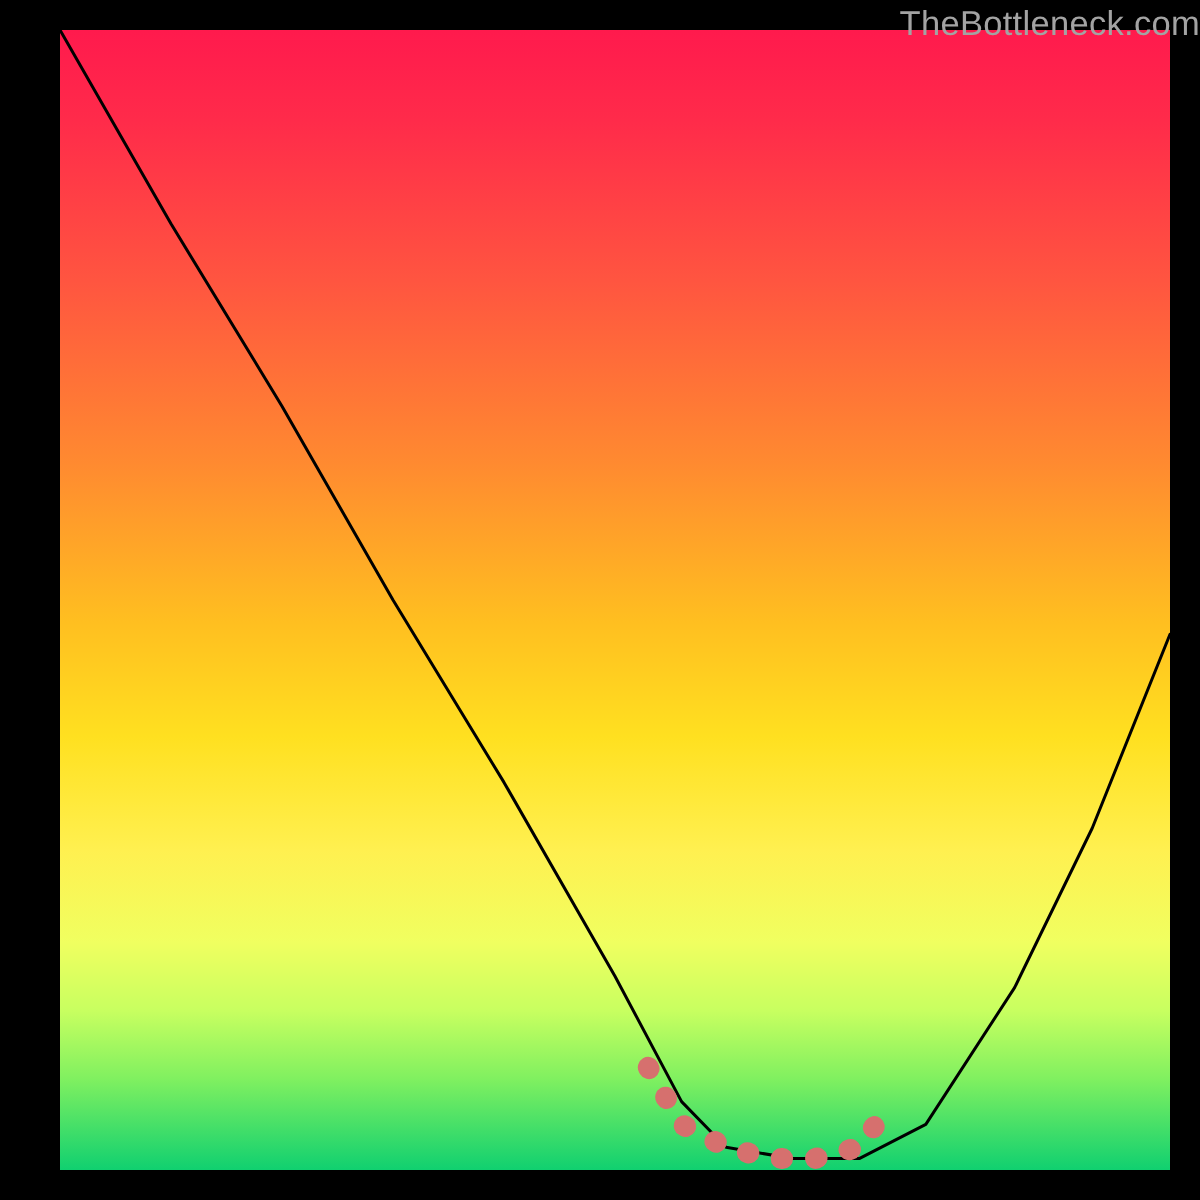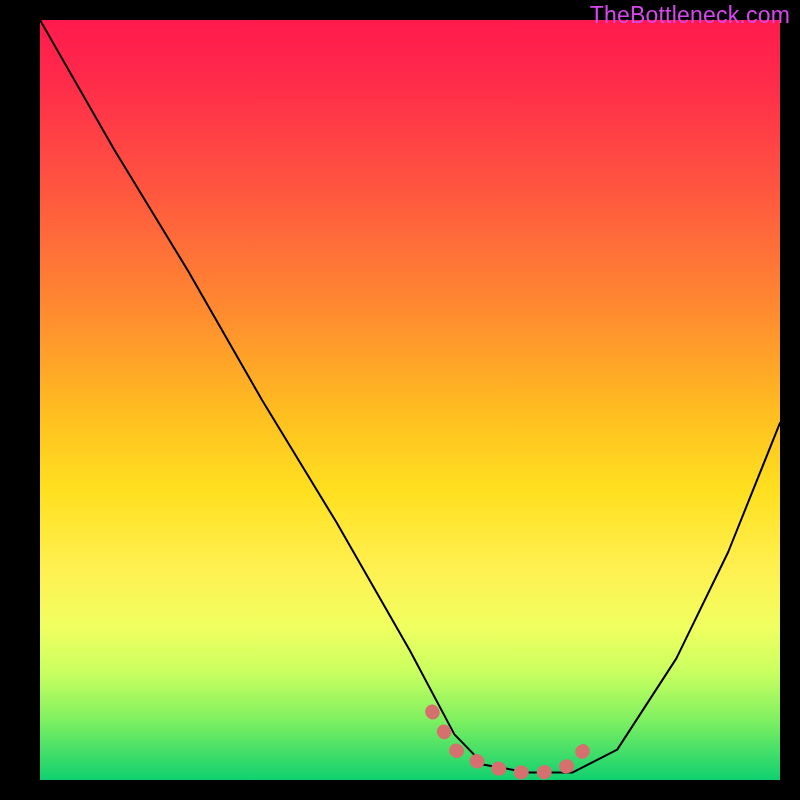--- a/index.html
+++ b/index.html
@@ -35,22 +35,22 @@
       #fff050 72%,
       #f0ff60 80%,
       #c8ff60 86%,
       #80f060 92%,
       #10d070 100%
     );
   }
   .watermark {
     position: absolute;
     top: 2px;
-    right: 10px;
-    color: #d946ef;
+    right: 0;
+    color: #a3a3a3;
     font-size: 23px;
     font-weight: 500;
     letter-spacing: 0.2px;
     z-index: 5;
   }
   svg.curves {
     position: absolute;
     left: 0;
     top: 0;
     width: 740px;

